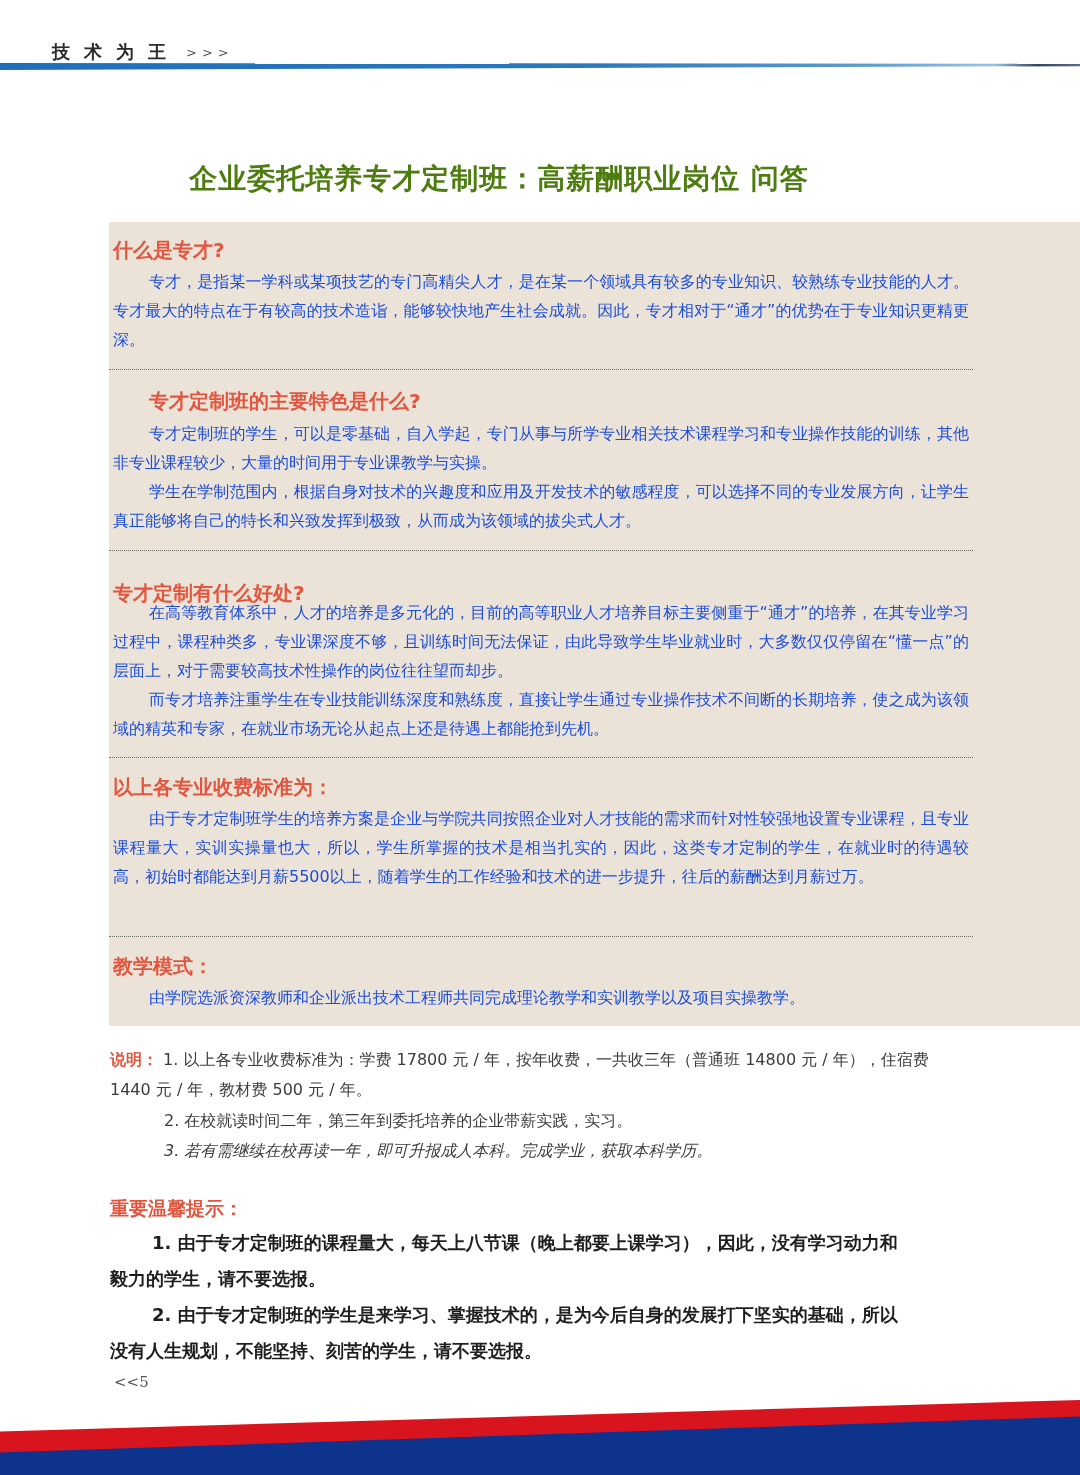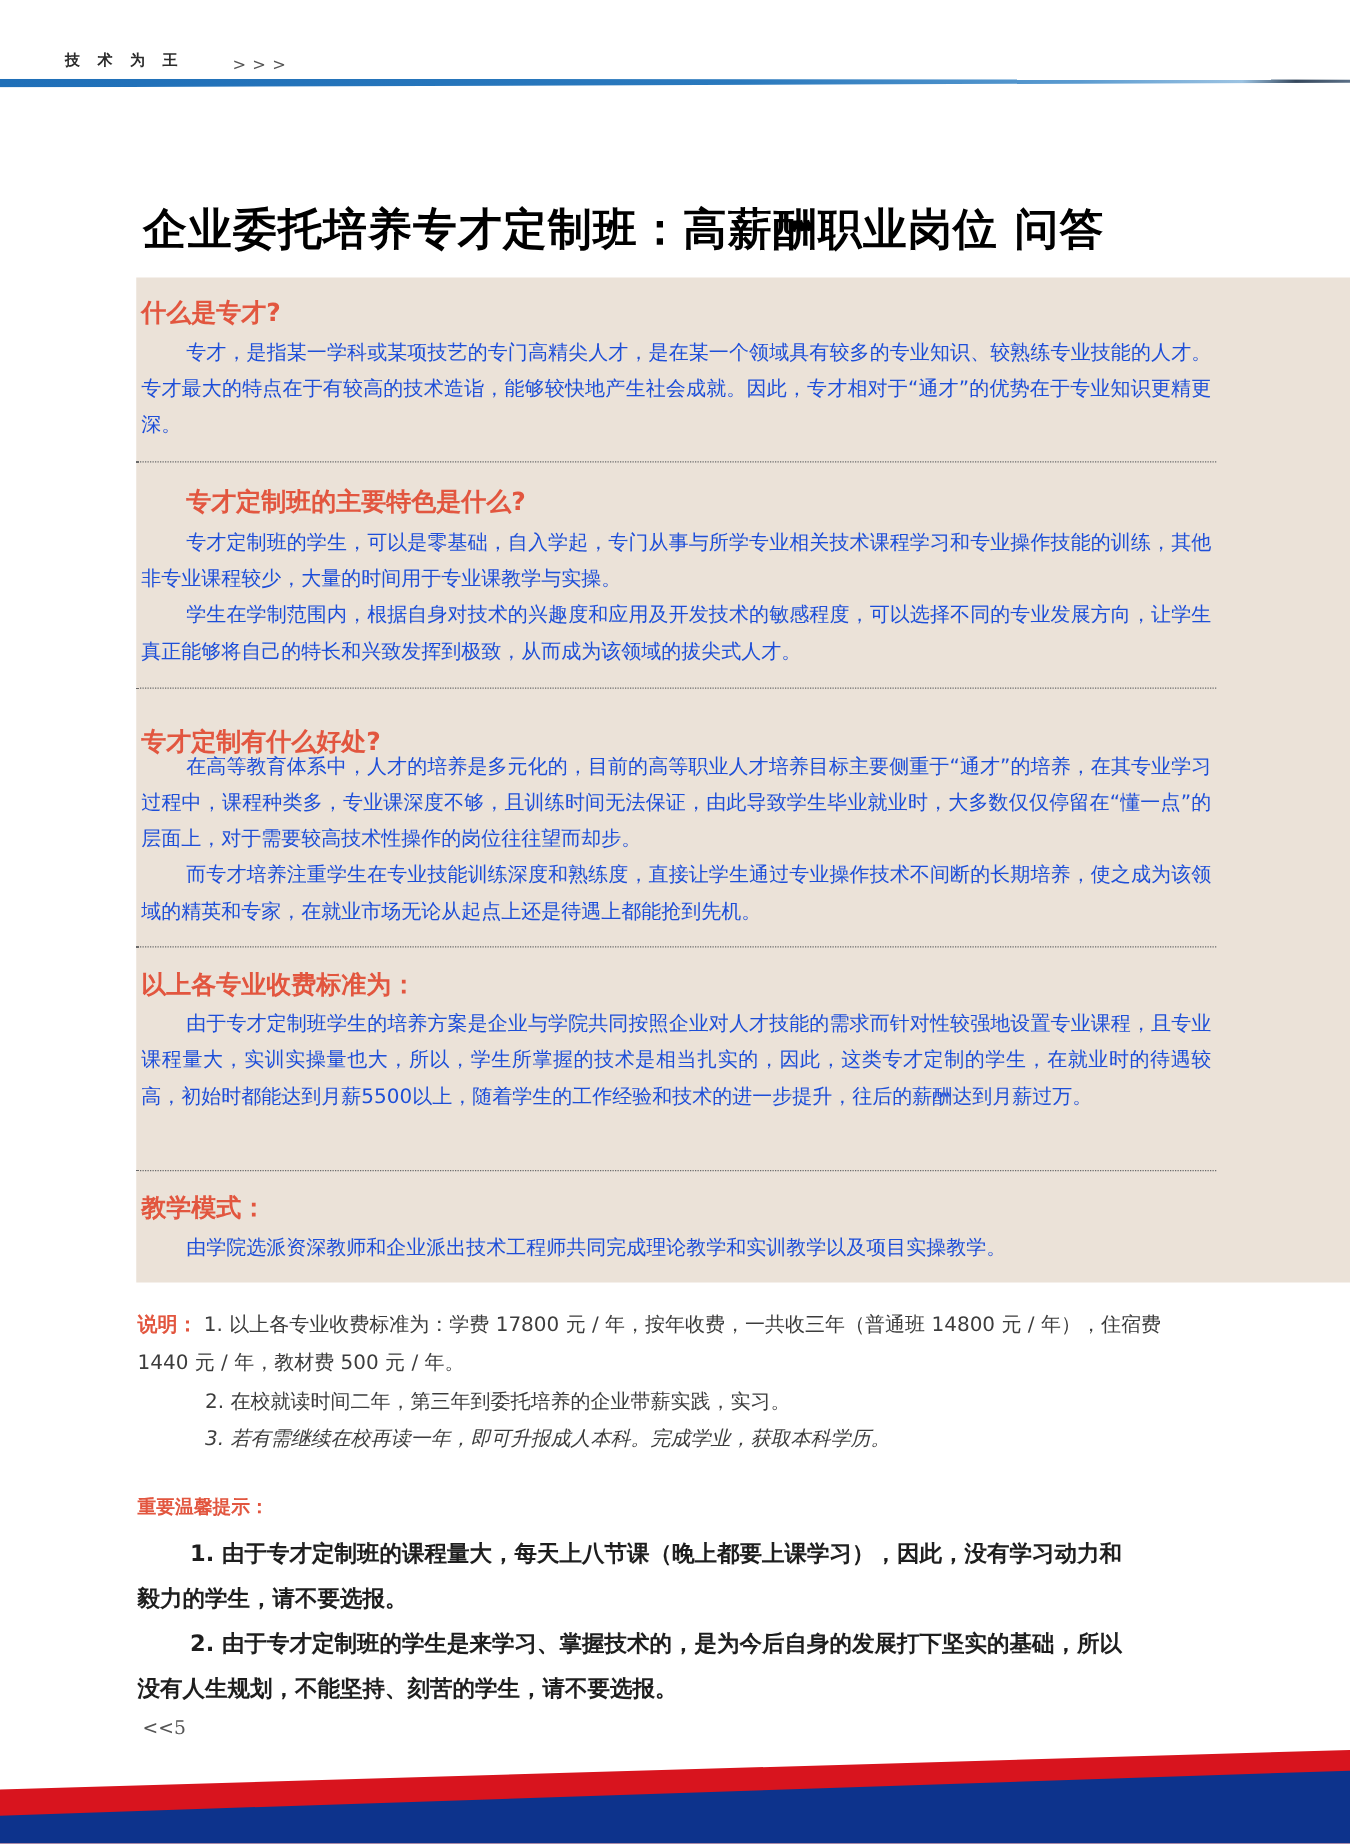--- a/index.html
+++ b/index.html
@@ -3,37 +3,37 @@
 <meta charset="utf-8">
 <style>
   * { margin: 0; padding: 0; box-sizing: border-box; }
   html, body { width: 1080px; height: 1475px; background: #ffffff; overflow: hidden; }
   body { position: relative; font-family: "DejaVu Sans", "Liberation Sans", sans-serif; color: #3a3a3a; }
 
   
   .header-title {
     position: absolute; left: 52px; top: 40px;
     font-family: "DejaVu Serif", "Liberation Serif", serif;
-    font-weight: bold; font-size: 12px; color: #2b2b2b;
+    font-weight: bold; font-size: 18px; color: #2b2b2b;
     letter-spacing: 14px; white-space: nowrap;
   }
   .header-arrows {
     position: absolute; left: 186px; top: 45px;
     font-size: 13px; color: #555; letter-spacing: 5px; white-space: nowrap;
   }
   .header-rule {
     position: absolute; left: 0; top: 63px; width: 1080px; height: 7px;
     background: linear-gradient(to right, #1f6fb8 0%, #2a79bd 55%, #5b9bd0 80%, #9cc3e2 92%, #35475c 96%, #5a6f86 100%);
     clip-path: polygon(0 0, 100% 10%, 100% 45%, 0 100%);
   }
 
   
   .page-title {
     position: absolute; left: 0; top: 160px; width: 998px; text-align: center;
-    font-weight: bold; font-size: 35px; color: #000000; letter-spacing: 1px;
+    font-weight: bold; font-size: 28px; color: #4d7c0f; letter-spacing: 1px;
     white-space: nowrap;
   }
 
   
   .qa-panel {
     position: absolute; left: 109px; top: 222px; width: 1008px; height: 804px;
     background: #ebe2d8;
   }
   .qa-section { position: absolute; left: 0; width: 862px; }
   .qa-heading {
@@ -48,21 +48,21 @@
   .qa-divider {
     position: absolute; left: 0; width: 864px; height: 0;
     border-top: 1.5px dotted #6a6a6a;
   }
   .notes-label { font-weight: bold; color: #e2563f; font-size: 16px; }
   .notes-line { position: absolute; font-size: 16px; color: #3c3c3c; white-space: nowrap; }
 
   
   .tips-heading {
     position: absolute; left: 110px; top: 1196px;
-    font-size: 15px; font-weight: bold; color: #e2563f; white-space: nowrap;
+    font-size: 19px; font-weight: bold; color: #e2563f; white-space: nowrap;
   }
   .tips-line {
     position: absolute; left: 110px; font-size: 18px; font-weight: bold; color: #1e1e1e;
     white-space: nowrap;
   }
 
   .page-number {
     position: absolute; left: 114px; top: 1373px; font-family: "DejaVu Serif", "Liberation Serif", serif;
     font-size: 15px; color: #555;
   }

